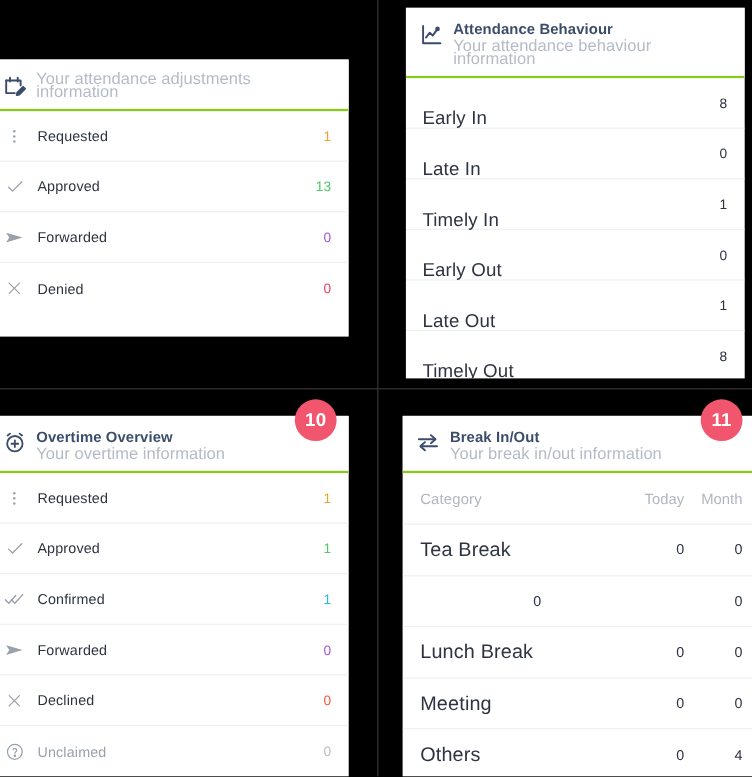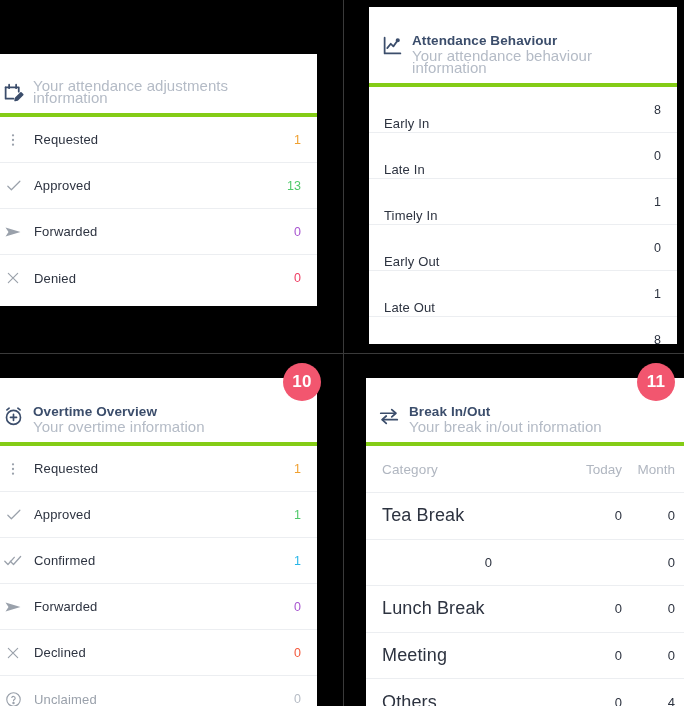--- a/index.html
+++ b/index.html
@@ -18,23 +18,22 @@
   .card {
     position: absolute;
     background: #ffffff;
     overflow: hidden;
   }
 
   .card-head {
     display: flex;
     align-items: flex-start;
     padding: 11px 14px 9px 12px;
-    border-bottom: 4px solid #84cc16;
+    border-bottom: 2px solid #84cc16;
     background: #fff;
-    margin-top: 14px;
   }
   .head-icon {
     width: 22px; height: 22px;
     flex: 0 0 22px;
     margin-right: 9px;
     margin-top: 2px;
     color: #3b4d6b;
     display: flex; align-items: center; justify-content: center;
   }
   .head-icon svg { display:block; }
@@ -76,21 +75,21 @@
     letter-spacing: 0.15px;
   }
   .row-value {
     font-size: 12.5px;
     text-align: right;
     min-width: 20px;
   }
 
   
   .row.simple { padding-left: 15px; }
-  .row.simple .row-label { font-size: 13px; color:#2d3340;margin-top:28px; }
+  .row.simple .row-label { font-size: 17px; color:#2d3340;margin-top:28px; }
   .row.simple .row-value { color: #2d3340; }
 
   
   .trow {
     display: flex;
     align-items: center;
     height: 46.5px;
     padding: 0 8px 0 16px;
     border-bottom: 1px solid #eceef1;
   }
@@ -117,21 +116,21 @@
     z-index: 6;
     letter-spacing: 0.2px;
   }
 
   
   #card-attendance-adjustments { left: -10px; top: 54px; width: 327px; height: 252px; }
   #card-attendance-behaviour   { left: 369px; top: 7px;  width: 308px; height: 337px; }
   #card-overtime-overview      { left: -10px; top: 378px; width: 327px; height: 328px; }
   #card-break-inout            { left: 366px; top: 378px; width: 325px; height: 328px; }
 
-  #badge-overtime { left: 283px; top: 363px; }
+  #badge-overtime { left: 268px; top: 363px; }
   #badge-break    { left: 637px; top: 363px; }
 </style>
 </head>
 <body>
 
 <div class="canvas">
 
   <div class="grid-v"></div>
   <div class="grid-h"></div>
 

